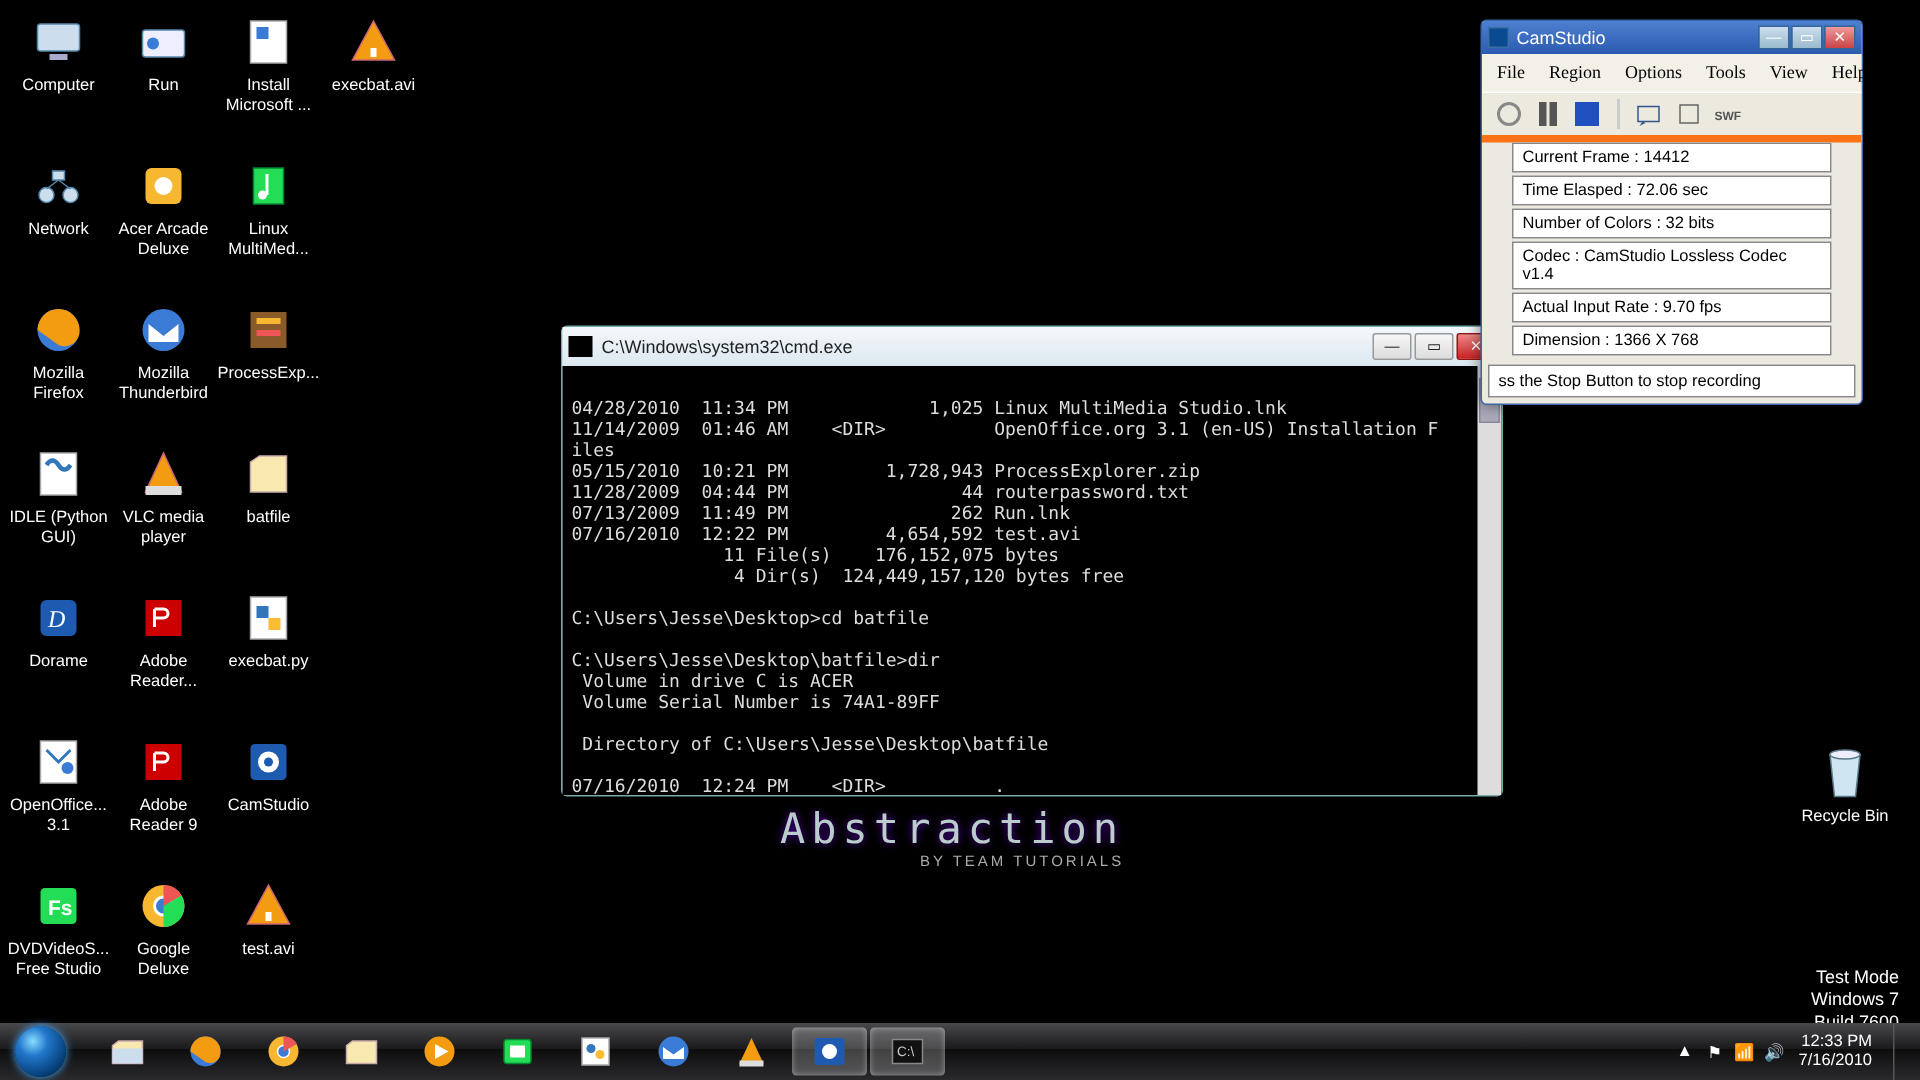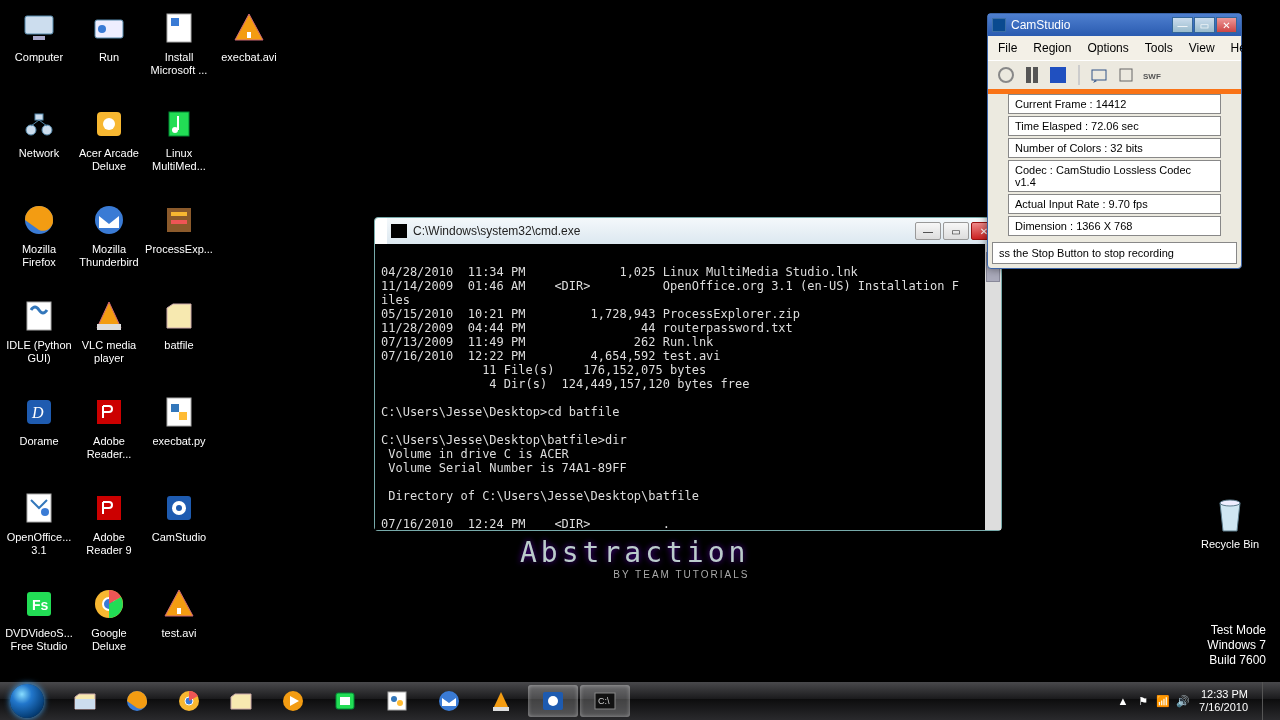--- a/index.html
+++ b/index.html
@@ -13,48 +13,48 @@
   }
   
   .desktop { position: absolute; inset: 0; }
   .icon { position: absolute; width: 70px; text-align: center; cursor: pointer; }
   .icon .glyph { width: 40px; height: 40px; margin: 0 auto 3px; display: flex; align-items: center; justify-content: center; }
   .icon .label { color: #fff; font-size: 11px; line-height: 13px; text-shadow: 1px 1px 2px #000; }
 
   .recycle-bin { left: 1195px; top: 495px; }
 
   
-  .watermark { position: absolute; right: 14px; bottom: 52px; color: #fff; font-size: 12px; text-align: right; line-height: 15px; }
+  .watermark { position: absolute; right: 14px; bottom: 31px; color: #fff; font-size: 12px; text-align: right; line-height: 15px; }
 
   
   .wall-text { position: absolute; left: 520px; top: 536px; text-align: left; }
   .wall-text .big { font-family: monospace; font-size: 28px; letter-spacing: 4px; color: #bcc; text-shadow: 0 0 6px #50a; }
   .wall-text .sub { font-size: 10px; color: #aaa; letter-spacing: 2px; text-align: right; }
 
   
   .cmd-window { position: absolute; left: 374px; top: 217px; width: 628px; background: #fff; border: 1px solid #7aa; border-radius: 4px; box-shadow: 0 0 12px rgba(0,0,0,0.6); }
-  .cmd-titlebar { height: 26px; background: linear-gradient(#f4f8fb,#dce8f0); display: flex; align-items: center; padding: 0 4px; font-size: 12px; color: #222; margin-left: 12px; }
+  .cmd-titlebar { height: 26px; background: linear-gradient(#f4f8fb,#dce8f0); display: flex; align-items: center; padding: 0 4px; font-size: 12px; color: #222; }
   .cmd-titlebar .ticon { width: 16px; height: 14px; background: #000; margin-right: 6px; display:inline-block; }
   .cmd-titlebar .title { flex: 1; }
   .cmd-titlebar .btns { display: flex; gap: 2px; }
   .wbtn { width: 26px; height: 18px; background: linear-gradient(#f7f7f7,#ddd); border: 1px solid #999; border-radius: 2px; font-size: 10px; display:flex; align-items:center; justify-content:center; cursor:pointer; }
   .wbtn.close { background: linear-gradient(#e88,#c22); color:#fff; border-color:#911; }
   .cmd-body { background: #000; color: #ddd; font-family: "Consolas","Lucida Console",monospace; font-size: 12px; line-height: 14px; padding: 21px 6px; white-space: pre; overflow: hidden; position: relative; height: 286px; }
   .cmd-scroll { position:absolute; right:0; top:0; bottom:0; width:16px; background:#ddd; }
   .cmd-thumb { width:14px; height:30px; background:#aab; margin:8px 1px; border:1px solid #889; }
 
   
   .cam { position: absolute; left: 987px; top: 13px; width: 255px; background:#eceae0; border:1px solid #3b64a8; border-radius:4px; box-shadow:0 0 10px rgba(0,0,0,0.5); }
   .cam-title { height:22px; background: linear-gradient(#4e7fcf,#2a5bb0); color:#fff; display:flex; align-items:center; font-size:12px; padding:0 4px; }
   .cam-title .cicon { width:14px; height:14px; background:#0a4a90; margin-right:5px; border:1px solid #fff3; }
   .cam-title .t { flex:1; }
   .cam-title .cbtns { display:flex; gap:1px; }
   .cam-title .cb { width:21px; height:16px; background: linear-gradient(#cde,#9bc); border:1px solid #369; font-size:10px; display:flex; align-items:center; justify-content:center; cursor:pointer; }
   .cam-title .cb.cl { background: linear-gradient(#e99,#c44); color:#fff;}
-  .cam-menu { display:flex; background:#f3f0e7; font-size:12px; padding:3px 2px; gap:0; }
+  .cam-menu { display:flex; background:#f3f0e7; font-size:12px; padding:3px 2px; gap:0;font-family:Liberation Serif, serif; }
   .cam-menu span { padding: 2px 8px; cursor:pointer; }
   .cam-tools { display:flex; gap:6px; padding:4px 8px; background:#ece9df; border-top:1px solid #fff; border-bottom:5px solid #f97316; align-items:center;}
   .tbtn { width:20px; height:20px; display:flex; align-items:center; justify-content:center; cursor:pointer; }
   .rec { width:16px; height:16px; border-radius:50%; border:2px solid #888; }
   .pse { display:flex; gap:2px;} .pse div{width:5px;height:16px;background:#555;}
   .stp { width:16px; height:16px; background:#2050c0; }
   .divider { width:2px; height:20px; background:#ccc; margin:0 4px;}
   .cam-status { padding:0 20px 4px; }
   .stat-row { background:#fff; border:1px solid #888; padding:3px 6px; font-size:11px; margin-bottom:2px; color:#000;}
   .cam-foot { background:#fff; border:1px solid #888; padding:4px 6px; margin:0 4px 4px; font-size:11px; color:#000; }

